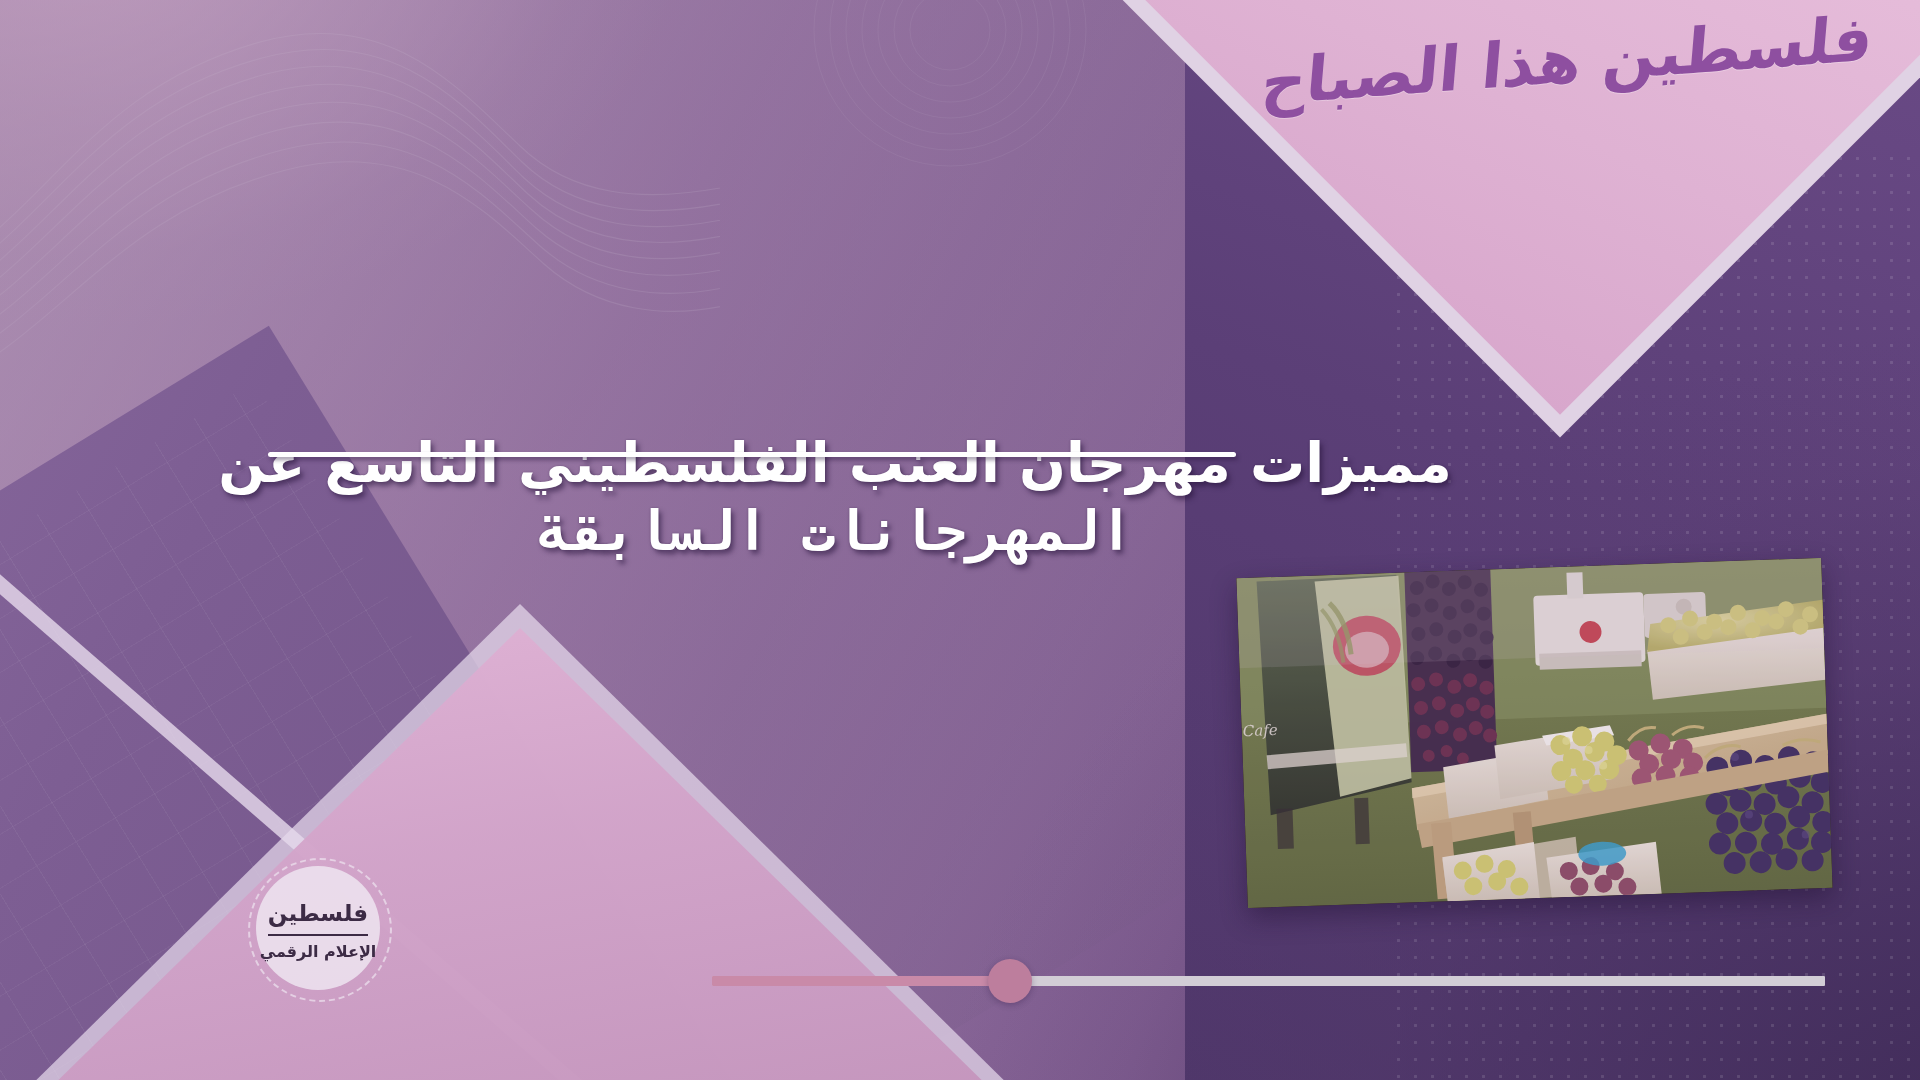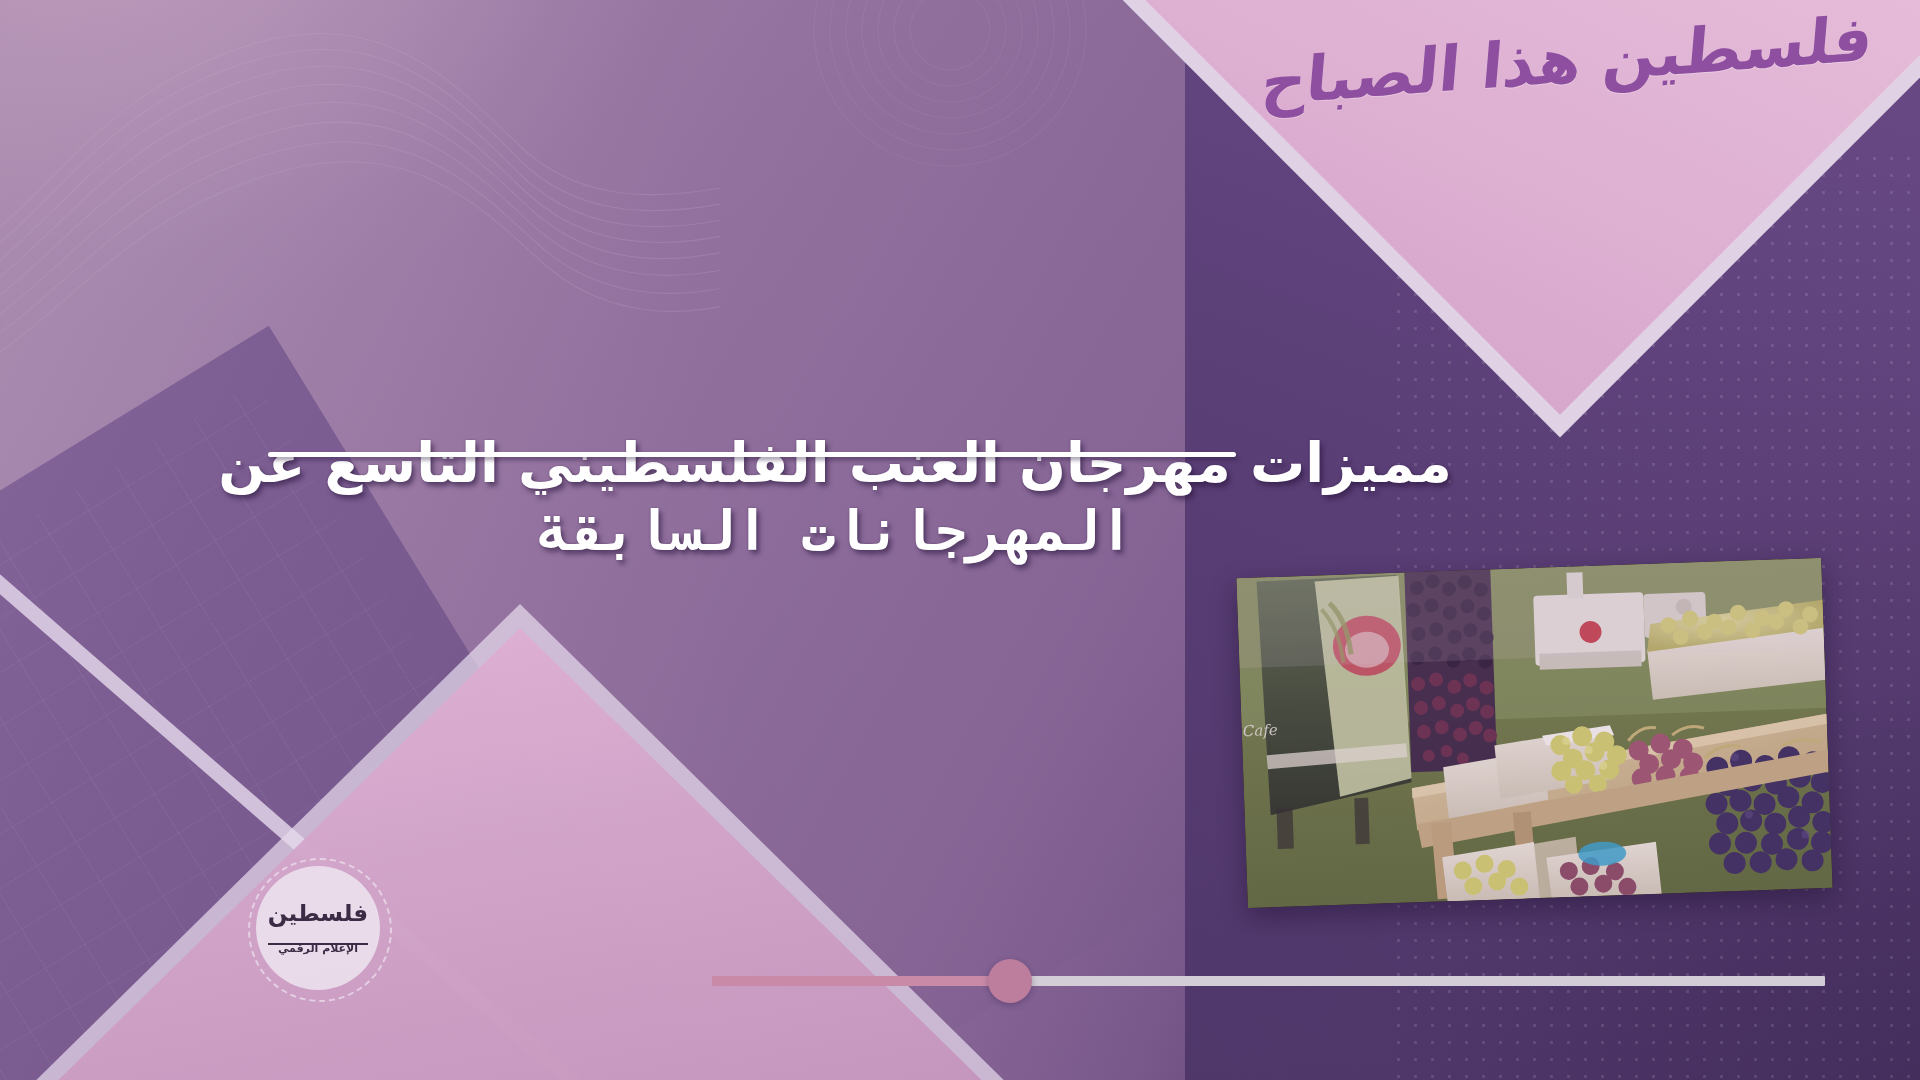--- a/index.html
+++ b/index.html
@@ -259,26 +259,26 @@
   }
   .wm-main {
     position:absolute; left:0; right:0; top:34px;
     text-align:center;
     font-size: 23px; font-weight:700; color:#3c2b45;
     direction:rtl; letter-spacing:-1px;
   }
   .wm-main .ul {
     display:inline-block;
     border-bottom: 2px solid #3c2b45;
-    padding-bottom:17px;
+    padding-bottom:8px;
   }
   .wm-sub {
     position:absolute; left:0; right:0; top:76px;
     text-align:center;
-    font-size: 11px; font-weight:700; color:#3c2b45;
+    font-size: 16px; font-weight:700; color:#3c2b45;
     direction:rtl;
   }
 </style>
 </head>
 <body>
 
 <div id="stage">
 
   <div class="layer bg-base"></div>
   <div class="layer bg-bloom-tl"></div>

